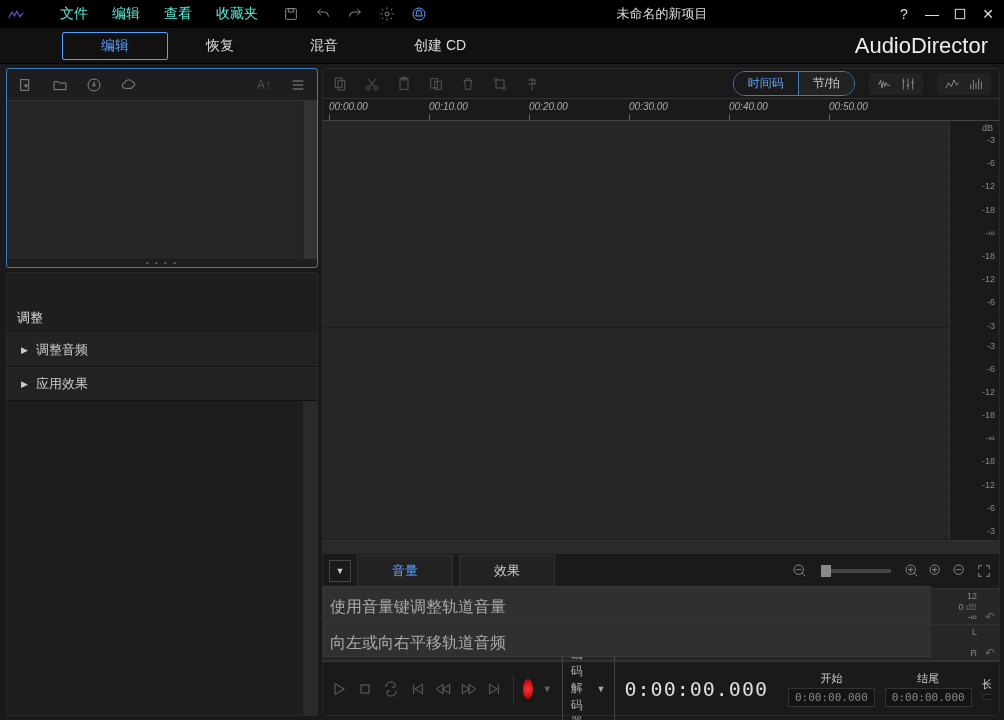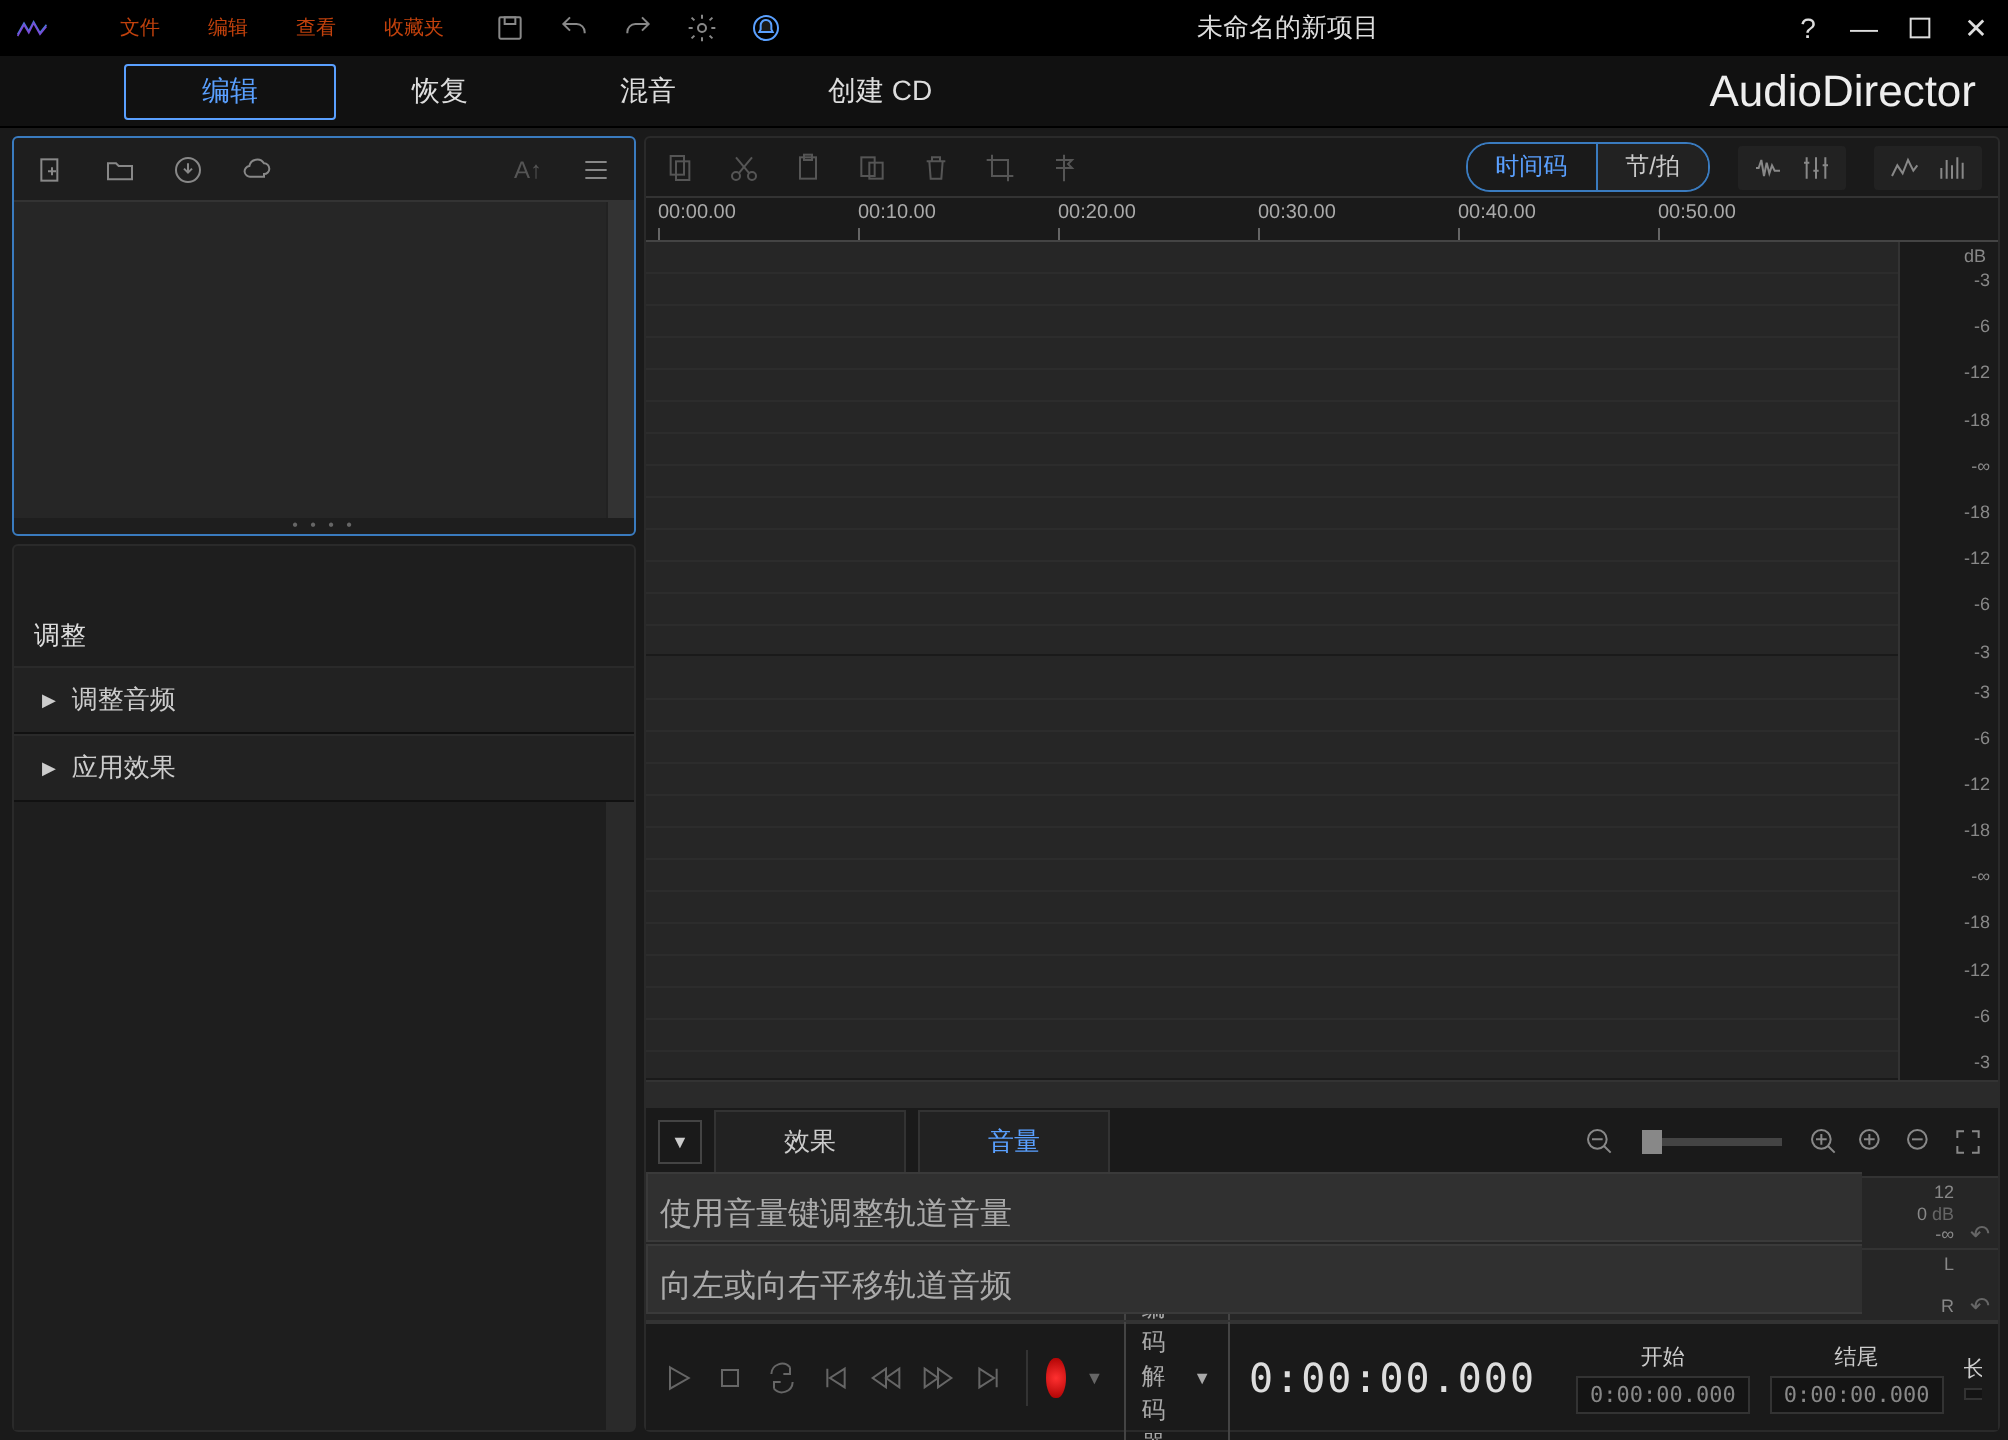--- a/index.html
+++ b/index.html
@@ -3,21 +3,21 @@
 <meta charset="utf-8">
 <style>
 * { margin: 0; padding: 0; box-sizing: border-box; font-family: "Microsoft YaHei", Arial, sans-serif; user-select: none; }
 body { width: 1004px; height: 720px; background: #000; color: #ccc; overflow: hidden; font-size: 12px; }
 .app { display: flex; flex-direction: column; height: 100%; background: #1a1a1a; }
 
 
 .titlebar { height: 28px; background: #000; display: flex; align-items: center; padding: 0 8px; }
 .logo { width: 40px; height: 24px; margin-right: 12px; display: flex; align-items: center; }
 .menu-items { display: flex; gap: 24px; }
-.menu-item { color: #c2410c; font-size: 10px; cursor: pointer; }
+.menu-item { color: #5eead4; font-size: 14px; cursor: pointer; }
 .title-icons { display: flex; gap: 14px; margin-left: 24px; align-items: center; }
 .title-center { flex: 1; text-align: center; color: #ddd; font-size: 13px; }
 .win-controls { display: flex; gap: 12px; align-items: center; }
 .win-btn { width: 16px; height: 16px; color: #ddd; cursor: pointer; display: flex; align-items: center; justify-content: center; font-size: 14px; }
 
 
 .mode-row { height: 36px; background: #111; display: flex; align-items: center; padding: 0 8px; border-bottom: 1px solid #000; }
 .mode-tab { padding: 4px 38px; color: #ddd; font-size: 14px; cursor: pointer; position: relative; }
 .mode-tab.active { color: #5aa0ff; border: 1px solid #5aa0ff; border-radius: 2px; }
 .brand { margin-left: auto; color: #eee; font-size: 22px; font-weight: 300; padding-right: 8px; }
@@ -48,21 +48,21 @@
 .wave-area { flex: 1; border: 1px solid #2a2a2a; border-radius: 3px; background: #1a1a1a; display: flex; flex-direction: column; min-height: 0; }
 .wave-toolbar { height: 30px; display: flex; align-items: center; padding: 0 8px; gap: 14px; border-bottom: 1px solid #333; }
 .wave-toolbar .spacer { flex: 1; }
 .seg-group { display: flex; border: 1px solid #3a7bbf; border-radius: 12px; overflow: hidden; }
 .seg-btn { padding: 3px 14px; font-size: 12px; cursor: pointer; background: #222; color: #ccc; }
 .seg-btn.active { background: #1a1a1a; color: #5aa0ff; border-right: 1px solid #3a7bbf; }
 .icon-btn { width: 18px; height: 18px; color: #888; cursor: pointer; display: inline-flex; align-items: center; justify-content: center; }
 .icon-group { display: flex; gap: 6px; background: #222; padding: 2px 6px; border-radius: 2px; }
 
 .timeline-ruler { height: 22px; border-bottom: 1px solid #444; position: relative; background: #1a1a1a; }
-.ruler-tick { position: absolute; top: 2px; font-size: 10px; color: #aaa; }
+.ruler-tick { position: absolute; top: 2px; font-size: 10px; color: #aaa; font-style: italic; }
 .ruler-tick::after { content: ""; position: absolute; left: 0; bottom: -8px; width: 1px; height: 6px; background: #666; }
 
 .wave-body { flex: 1; display: flex; position: relative; min-height: 0; }
 .wave-tracks { flex: 1; display: flex; flex-direction: column; background: #262626; }
 .wave-track { flex: 1; border-bottom: 1px solid #1a1a1a; background-image: repeating-linear-gradient(to bottom, transparent 0, transparent 15px, #2c2c2c 15px, #2c2c2c 16px); position: relative; }
 .wave-track + .wave-track { margin-top: 6px; }
 .db-scale { width: 50px; background: #1a1a1a; border-left: 1px solid #333; display: flex; flex-direction: column; font-size: 9px; color: #888; padding: 2px 0; }
 .db-half { flex: 1; display: flex; flex-direction: column; justify-content: space-between; padding: 2px 4px 2px 0; text-align: right; }
 .db-label-top { text-align: right; padding-right: 6px; color: #888; }
 .hscroll-row { height: 14px; background: #2a2a2a; border-top: 1px solid #333; }
@@ -337,22 +337,22 @@
                 <span>-12</span>
                 <span>-6</span>
                 <span>-3</span>
             </div>
           </div>
         </div>
         <div class="hscroll-row"></div>
 
         <div class="lower-tabs-row">
           <span class="drop-btn">▼</span>
+          <span class="lower-tab active">音量</span>
           <span class="lower-tab">效果</span>
-          <span class="lower-tab active">音量</span>
           <span class="spacer"></span>
           <span class="icon-btn">
               <svg viewBox="0 0 24 24">
                 <circle cx="10" cy="10" r="7"></circle>
                 <path d="M6 10h8M20 20l-5-5"></path>
               </svg>
             </span>
           <div class="zoom-slider">
               <div class="knob"></div>
             </div>

